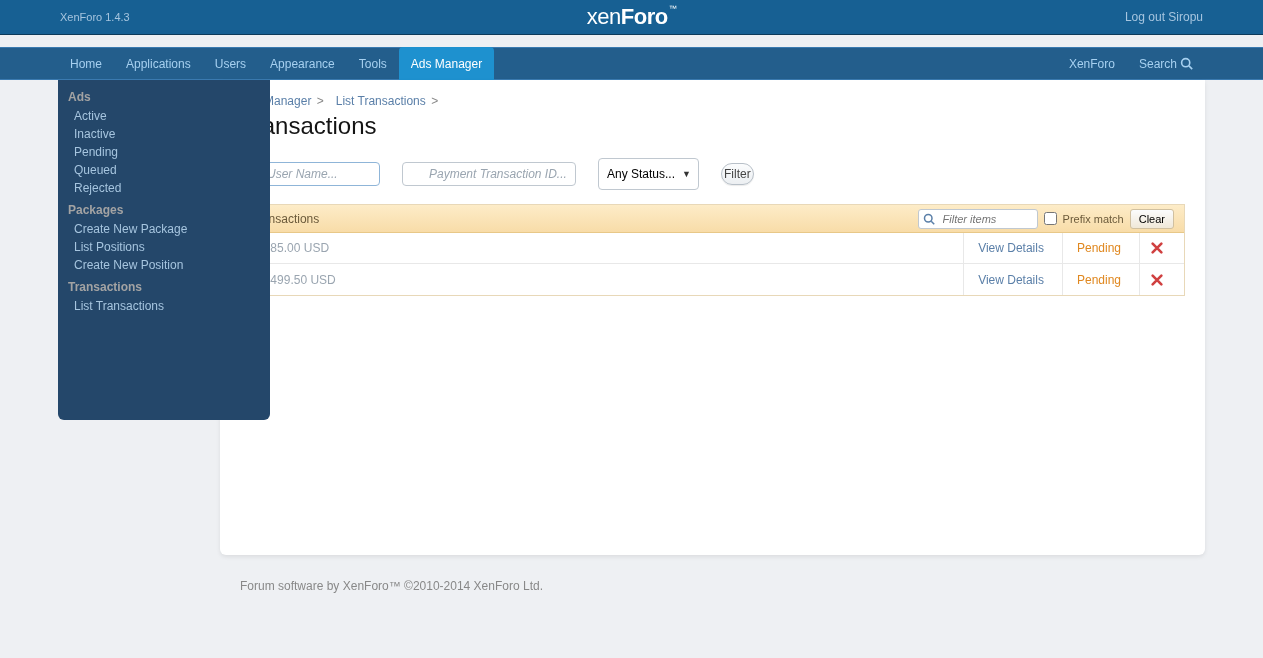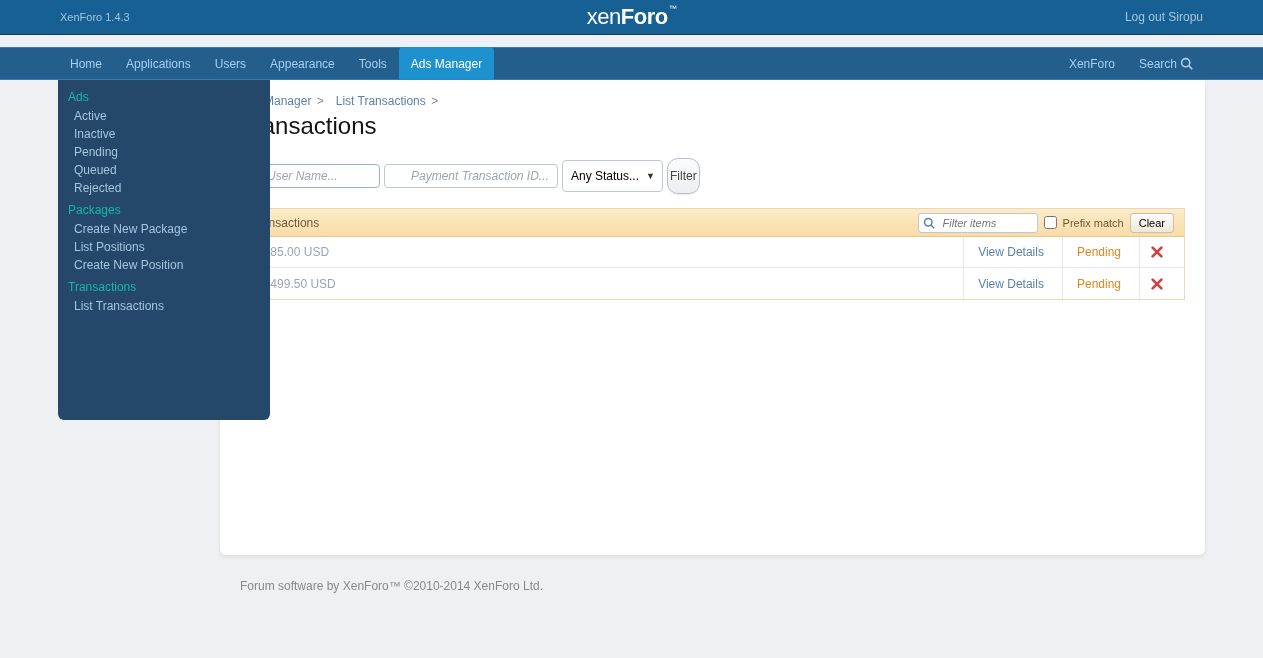--- a/index.html
+++ b/index.html
@@ -13,39 +13,39 @@
 .logo .tm{font-size:8px;vertical-align:top;margin-left:1px}
 .logout{margin-left:auto;color:#a6c5df;font-size:12px;margin-right:40px;cursor:pointer}
 .navbar{background:#235e8c;border-top:1px solid #3a7ab0;border-bottom:1px solid #3a7ab0;height:33px;display:flex;align-items:stretch;padding-left:58px;margin-top:12px}
 .nav-item{padding:0 12px;display:flex;align-items:center;color:#a6d0f0;font-size:12px;cursor:pointer}
 .nav-item.active{background:#1e91cf;color:#fff;border-radius:4px 4px 0 0;margin-top:-1px;margin-bottom:-1px;padding-top:1px;padding-bottom:1px}
 .nav-right{margin-left:auto;display:flex;align-items:stretch;padding-right:58px}
 .nav-right .nav-item{color:#a6d0f0}
 .search-icon{width:13px;height:13px;margin-left:3px}
 .content-area{display:flex;align-items:flex-start;padding:0;background:#eef0f3}
 .sidebar{width:212px;background:#24476a;border-radius:0 0 6px 6px;margin-left:58px;padding:4px 0 12px 0;min-height:340px}
-.sidebar-header{color:#14b8a6;font-weight:normal;font-size:12px;padding:6px 10px 3px 10px}
+.sidebar-header{color:#a3a3a3;font-weight:bold;font-size:12px;padding:6px 10px 3px 10px}
 .sidebar-item{color:#a6c5df;font-size:12px;padding:2px 10px 2px 16px;cursor:pointer;display:block}
 .main{flex:1;background:#fff;margin-left:-50px;margin-right:58px;border-radius:0 0 6px 6px;box-shadow:0 2px 4px rgba(0,0,0,0.08);min-height:475px;padding:14px 20px 20px 20px;position:relative;z-index:0}
 .sidebar{position:relative;z-index:1}
 .breadcrumb{font-size:12px;color:#5a7fa8;margin-bottom:4px}
 .breadcrumb span{cursor:pointer}
 .breadcrumb .sep{color:#888;margin:0 2px}
 .page-title{font-size:24px;color:#141414;font-weight:normal;margin-bottom:18px}
-.filter-row{display:flex;gap:4px;align-items:center;margin-bottom:14px}
+.filter-row{display:flex;gap:22px;align-items:center;margin-bottom:14px}
 .tinput{border:1px solid #c0c8d0;border-radius:4px;height:24px;padding:0 8px 0 26px;font-size:12px;color:#444;font-style:italic;background:#fff}
 .tinput::placeholder{color:#9aa5b0;font-style:italic}
 .tinput-wrap{position:relative}
 .mag{position:absolute;left:6px;top:50%;transform:translateY(-50%);width:13px;height:13px;color:#5a7fa8}
 .tinput.user{width:140px;border-color:#8fb5d8}
 .tinput.pay{width:174px}
 .status-sel{border:1px solid #c0c8d0;border-radius:4px;height:32px;padding:0 22px 0 8px;font-size:12px;background:#fff;appearance:none;position:relative}
 .sel-wrap{position:relative}
 .sel-wrap::after{content:"▼";position:absolute;right:8px;top:50%;transform:translateY(-50%);font-size:9px;color:#333;pointer-events:none}
-.btn{border:1px solid #b8c0c8;background:linear-gradient(#fbfcfd,#eceff2);border-radius:11px;height:36px;padding:0 2px;font-size:12px;color:#444;cursor:pointer;box-shadow:0 1px 1px rgba(0,0,0,0.08)}
+.btn{border:1px solid #b8c0c8;background:linear-gradient(#fbfcfd,#eceff2);border-radius:11px;height:22px;padding:0 2px;font-size:12px;color:#444;cursor:pointer;box-shadow:0 1px 1px rgba(0,0,0,0.08)}
 .table-wrap{border:1px solid #e8d8b8}
 .table-header{background:linear-gradient(#fdecc8,#f8dca8);border-bottom:1px solid #e8c888;height:28px;display:flex;align-items:center;padding:0 10px;font-size:12px;color:#6b5a3a}
 .th-right{margin-left:auto;display:flex;align-items:center;gap:6px}
 .filter-items{border:1px solid #c0c8d0;border-radius:3px;height:20px;padding:0 6px 0 24px;font-size:11px;font-style:italic;width:120px}
 .filter-items-wrap{position:relative}
 .filter-items-wrap .mag{left:5px;width:12px;height:12px}
 .prefix-cb{width:13px;height:13px}
 .prefix-lbl{font-size:11px;color:#6b5a3a}
 .clear-btn{border:1px solid #d0c0a0;background:linear-gradient(#fbfcfd,#f0e8d8);border-radius:3px;height:20px;padding:0 8px;font-size:11px;cursor:pointer}
 .row{display:flex;align-items:center;height:31px;border-bottom:1px solid #e8e8e8;padding:0 10px;font-size:12px;background:#fff}

